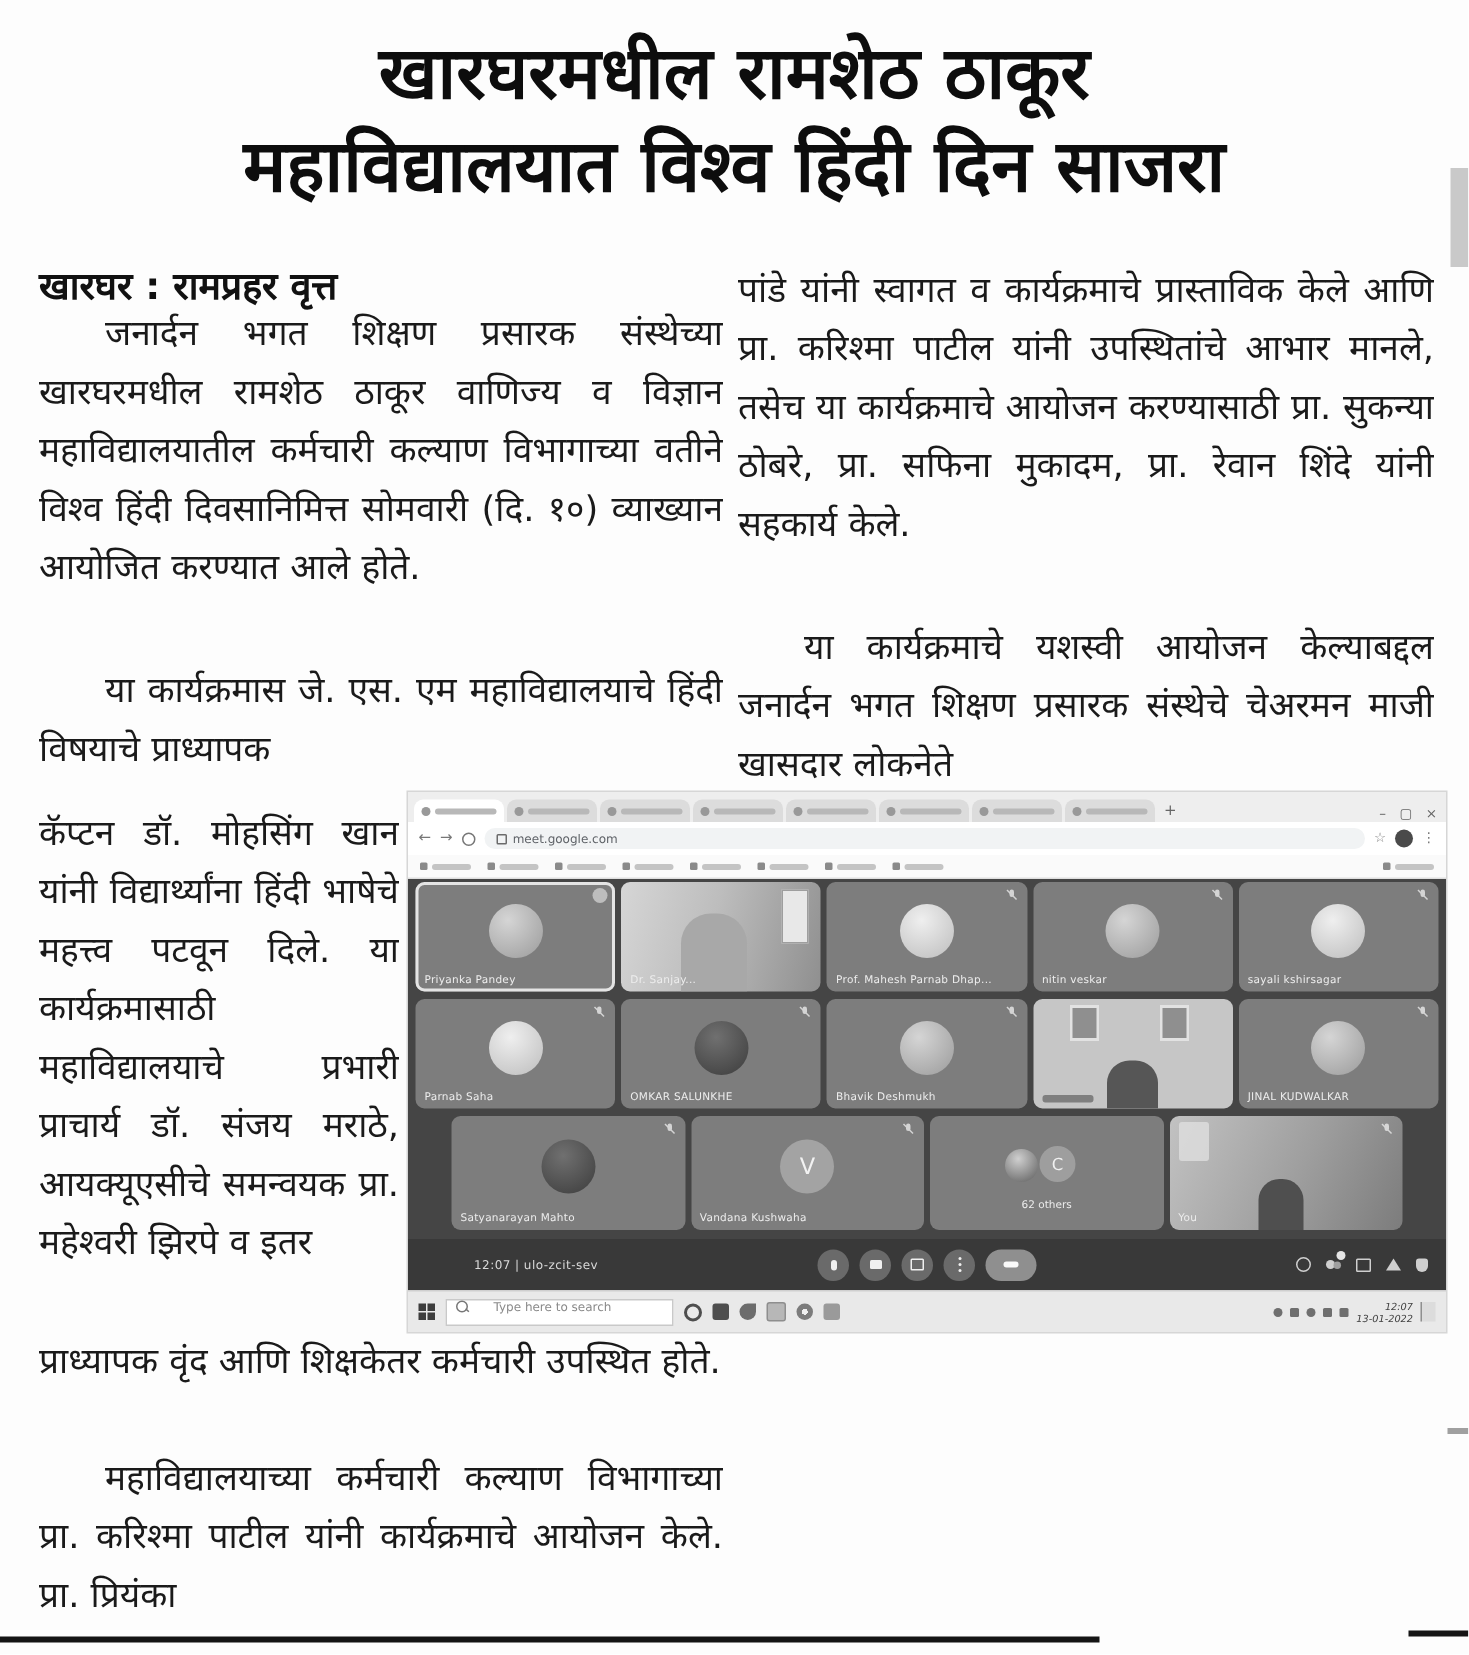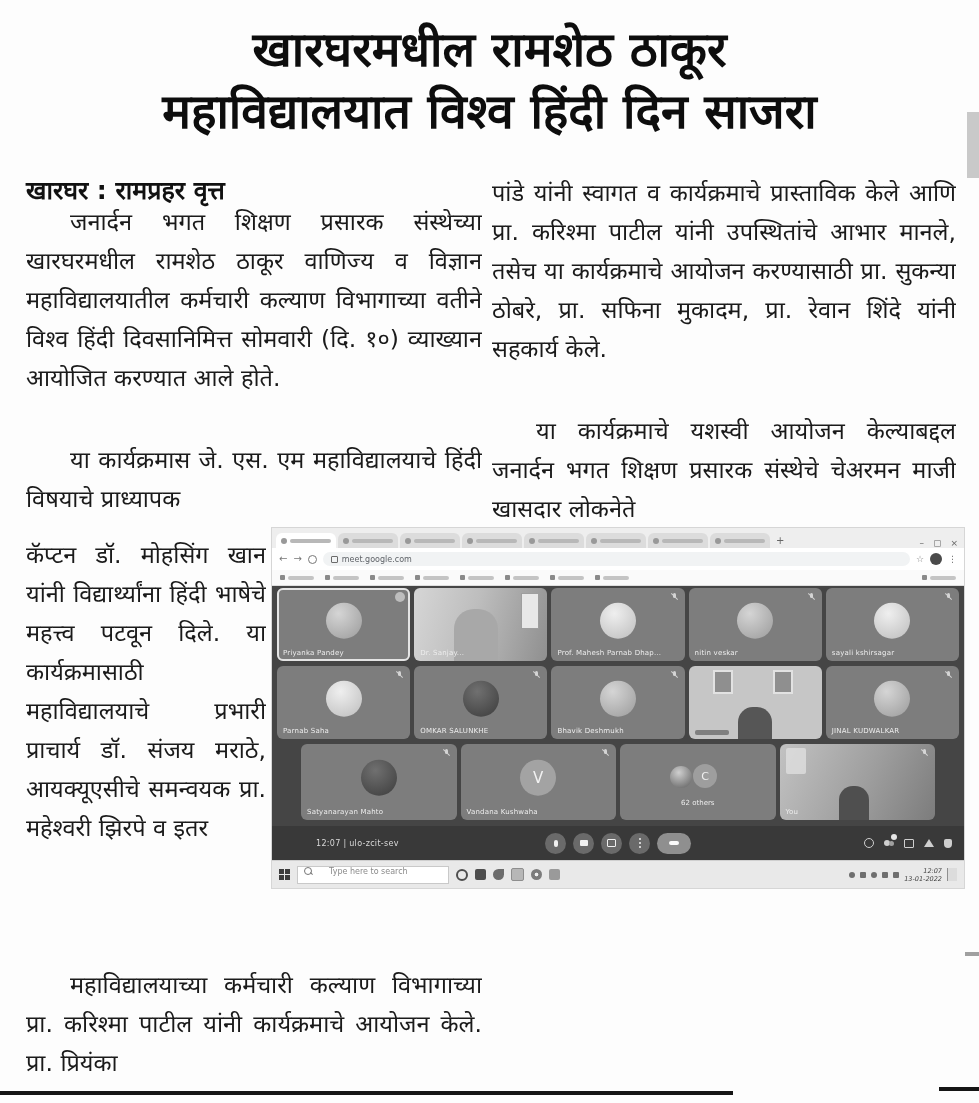--- a/index.html
+++ b/index.html
@@ -143,20 +143,21 @@
     <div>महाविद्यालयात विश्व हिंदी दिन साजरा</div>
   </div>
 
   <div class="scroll-artifact"></div>
 
   <div class="byline">खारघर : रामप्रहर वृत्त</div>
 
   <div class="btxt ind" id="lp1">जनार्दन भगत शिक्षण प्रसारक संस्थेच्या खारघरमधील रामशेठ ठाकूर वाणिज्य व विज्ञान महाविद्यालयातील कर्मचारी कल्याण विभागाच्या वतीने विश्व हिंदी दिवसानिमित्त सोमवारी (दि. १०) व्याख्यान आयोजित करण्यात आले होते.</div>
   <div class="btxt ind" id="lp2w">या कार्यक्रमास जे. एस. एम महाविद्यालयाचे हिंदी विषयाचे प्राध्यापक</div>
   <div class="btxt" id="lp2n">कॅप्टन डॉ. मोहसिंग खान यांनी विद्यार्थ्यांना हिंदी भाषेचे महत्त्व पटवून दिले. या कार्यक्रमासाठी महाविद्यालयाचे प्रभारी प्राचार्य डॉ. संजय मराठे, आयक्यूएसीचे समन्वयक प्रा. महेश्वरी झिरपे व इतर</div>
+  <div class="btxt" id="lp2b">प्राध्यापक वृंद आणि शिक्षकेतर कर्मचारी उपस्थित होते.</div>
   <div class="btxt ind" id="lp3">महाविद्यालयाच्या कर्मचारी कल्याण विभागाच्या प्रा. करिश्मा पाटील यांनी कार्यक्रमाचे आयोजन केले. प्रा. प्रियंका</div>
 
   <div class="btxt" id="rp1">पांडे यांनी स्वागत व कार्यक्रमाचे प्रास्ताविक केले आणि प्रा. करिश्मा पाटील यांनी उपस्थितांचे आभार मानले, तसेच या कार्यक्रमाचे आयोजन करण्यासाठी प्रा. सुकन्या ठोबरे, प्रा. सफिना मुकादम, प्रा. रेवान शिंदे यांनी सहकार्य केले.</div>
   <div class="btxt ind" id="rp2">या कार्यक्रमाचे यशस्वी आयोजन केल्याबद्दल जनार्दन भगत शिक्षण प्रसारक संस्थेचे चेअरमन माजी खासदार लोकनेते</div>
 
   <div id="shot">
 
     <div class="tabbar">
       <div class="tab active">
           <span class="fav"></span>

